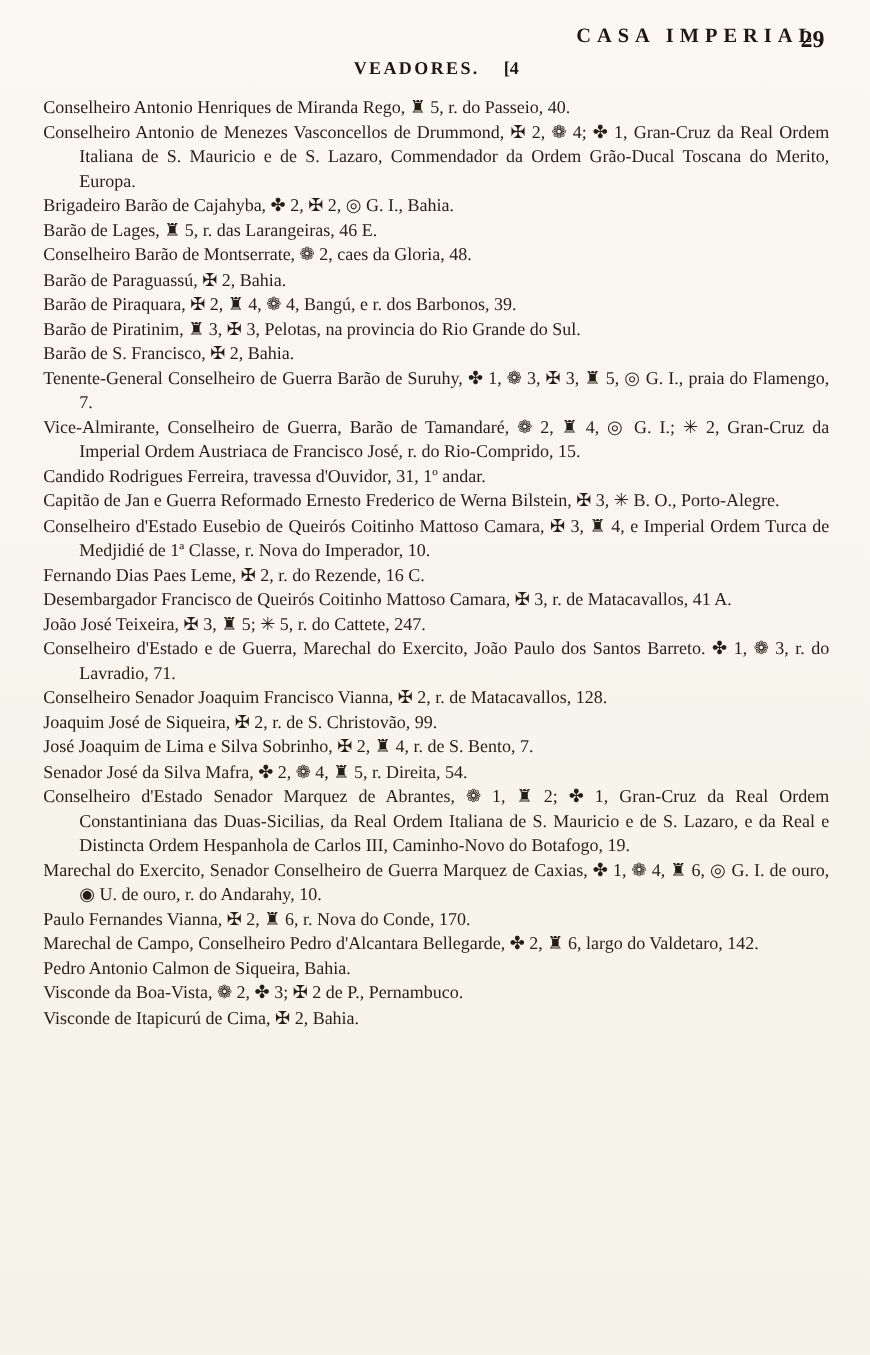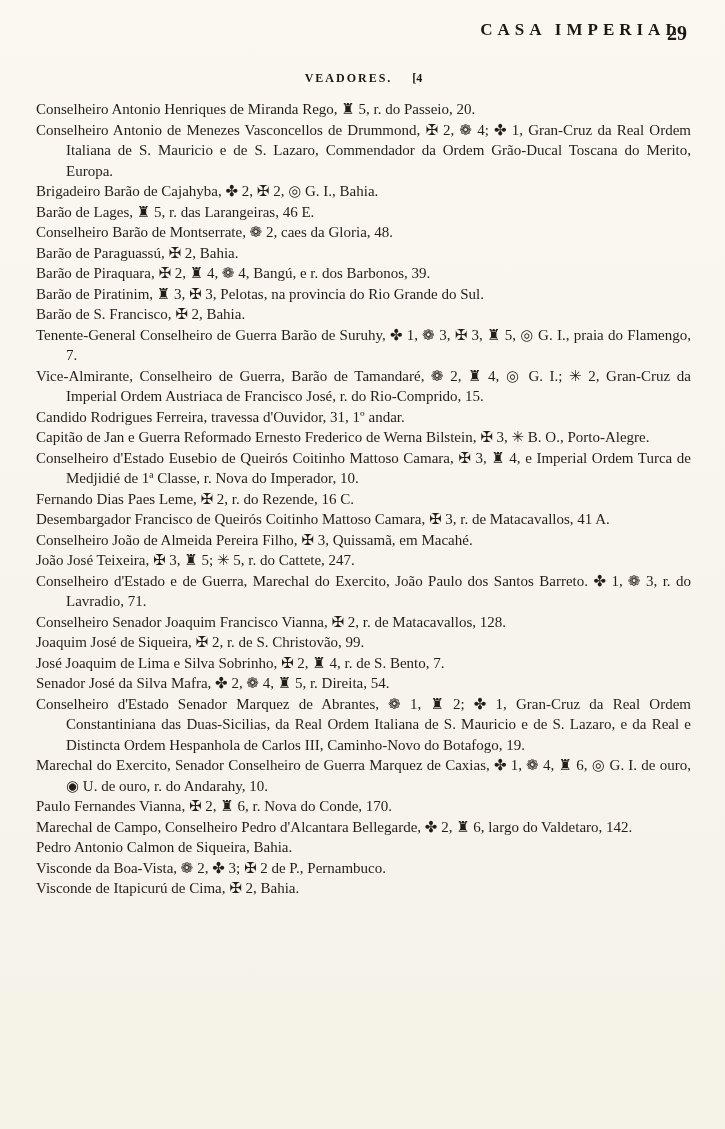--- a/index.html
+++ b/index.html
@@ -39,23 +39,23 @@
     position: absolute;
     right: 4px;
     top: 2px;
     font-weight: bold;
     font-size: 20px;
     color: #1d1810;
   }
   .section-head {
     text-align: center;
     font-weight: bold;
-    font-size: 12px;
+    font-size: 15px;
     letter-spacing: 2px;
-    margin-top: 25px;
+    margin-top: 4px;
     margin-bottom: 13px;
     color: #1d1810;
   }
   .section-head .sig {
     font-weight: bold;
     letter-spacing: 0;
     margin-left: 20px;
   }
   .entries {
     font-size: 15px;
@@ -77,37 +77,36 @@
   <div class="running-head">
     <div class="head-title">CASA IMPERIAL.</div>
     <div class="page-number">29</div>
   </div>
 
   <div class="section-head">
     <span>VEADORES.</span><span class="sig">[4</span>
   </div>
 
   <div class="entries">
-    <p class="entry">Conselheiro Antonio Henriques de Miranda Rego, ♜ 5, r. do Passeio, 20.</p>
+    <p class="entry">Conselheiro Antonio Henriques de Miranda Rego, ♜ 5, r. do Passeio, 40.</p>
     <p class="entry">Conselheiro Antonio de Menezes Vasconcellos de Drummond, ✠ 2, ❁ 4; ✤ 1, Gran-Cruz da Real Ordem Italiana de S. Mauricio e de S. Lazaro, Commendador da Ordem Grão-Ducal Toscana do Merito, Europa.</p>
     <p class="entry">Brigadeiro Barão de Cajahyba, ✤ 2, ✠ 2, ◎ G. I., Bahia.</p>
     <p class="entry">Barão de Lages, ♜ 5, r. das Larangeiras, 46 E.</p>
     <p class="entry">Conselheiro Barão de Montserrate, ❁ 2, caes da Gloria, 48.</p>
     <p class="entry">Barão de Paraguassú, ✠ 2, Bahia.</p>
     <p class="entry">Barão de Piraquara, ✠ 2, ♜ 4, ❁ 4, Bangú, e r. dos Barbonos, 39.</p>
     <p class="entry">Barão de Piratinim, ♜ 3, ✠ 3, Pelotas, na provincia do Rio Grande do Sul.</p>
     <p class="entry">Barão de S. Francisco, ✠ 2, Bahia.</p>
     <p class="entry">Tenente-General Conselheiro de Guerra Barão de Suruhy, ✤ 1, ❁ 3, ✠ 3, ♜ 5, ◎ G. I., praia do Flamengo, 7.</p>
     <p class="entry">Vice-Almirante, Conselheiro de Guerra, Barão de Tamandaré, ❁ 2, ♜ 4, ◎ G. I.; ✳ 2, Gran-Cruz da Imperial Ordem Austriaca de Francisco José, r. do Rio-Comprido, 15.</p>
     <p class="entry">Candido Rodrigues Ferreira, travessa d'Ouvidor, 31, 1º andar.</p>
     <p class="entry">Capitão de Jan e Guerra Reformado Ernesto Frederico de Werna Bilstein, ✠ 3, ✳ B. O., Porto-Alegre.</p>
     <p class="entry">Conselheiro d'Estado Eusebio de Queirós Coitinho Mattoso Camara, ✠ 3, ♜ 4, e Imperial Ordem Turca de Medjidié de 1ª Classe, r. Nova do Imperador, 10.</p>
     <p class="entry">Fernando Dias Paes Leme, ✠ 2, r. do Rezende, 16 C.</p>
     <p class="entry">Desembargador Francisco de Queirós Coitinho Mattoso Camara, ✠ 3, r. de Matacavallos, 41 A.</p>
-    <p class="entry">Conselheiro João de Almeida Pereira Filho, ✠ 3, Quissamã, em Macahé.</p>
     <p class="entry">João José Teixeira, ✠ 3, ♜ 5; ✳ 5, r. do Cattete, 247.</p>
     <p class="entry">Conselheiro d'Estado e de Guerra, Marechal do Exercito, João Paulo dos Santos Barreto. ✤ 1, ❁ 3, r. do Lavradio, 71.</p>
     <p class="entry">Conselheiro Senador Joaquim Francisco Vianna, ✠ 2, r. de Matacavallos, 128.</p>
     <p class="entry">Joaquim José de Siqueira, ✠ 2, r. de S. Christovão, 99.</p>
     <p class="entry">José Joaquim de Lima e Silva Sobrinho, ✠ 2, ♜ 4, r. de S. Bento, 7.</p>
     <p class="entry">Senador José da Silva Mafra, ✤ 2, ❁ 4, ♜ 5, r. Direita, 54.</p>
     <p class="entry">Conselheiro d'Estado Senador Marquez de Abrantes, ❁ 1, ♜ 2; ✤ 1, Gran-Cruz da Real Ordem Constantiniana das Duas-Sicilias, da Real Ordem Italiana de S. Mauricio e de S. Lazaro, e da Real e Distincta Ordem Hespanhola de Carlos III, Caminho-Novo do Botafogo, 19.</p>
     <p class="entry">Marechal do Exercito, Senador Conselheiro de Guerra Marquez de Caxias, ✤ 1, ❁ 4, ♜ 6, ◎ G. I. de ouro, ◉ U. de ouro, r. do Andarahy, 10.</p>
     <p class="entry">Paulo Fernandes Vianna, ✠ 2, ♜ 6, r. Nova do Conde, 170.</p>
     <p class="entry">Marechal de Campo, Conselheiro Pedro d'Alcantara Bellegarde, ✤ 2, ♜ 6, largo do Valdetaro, 142.</p>

